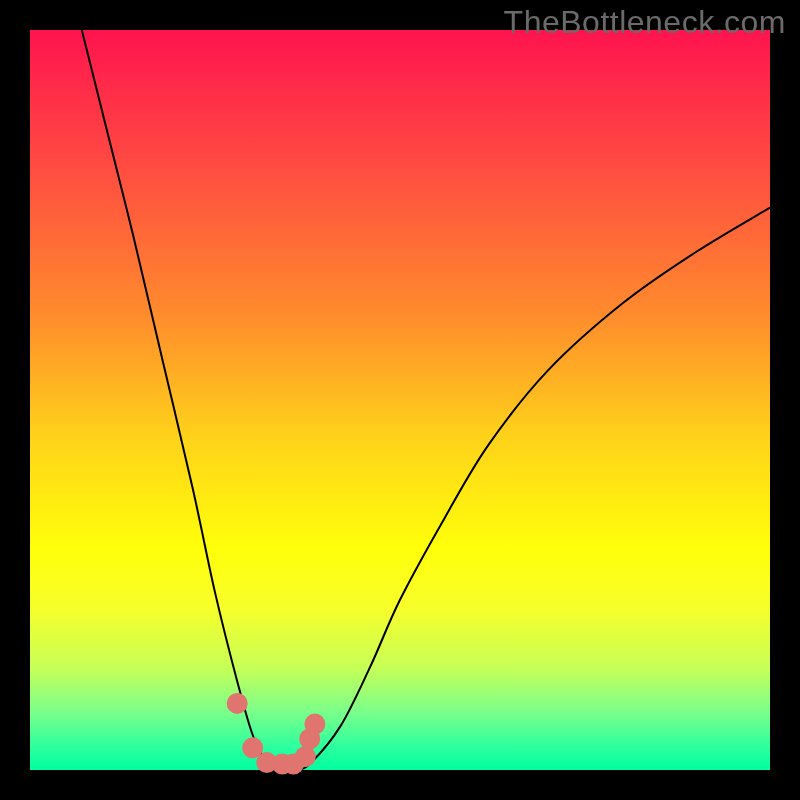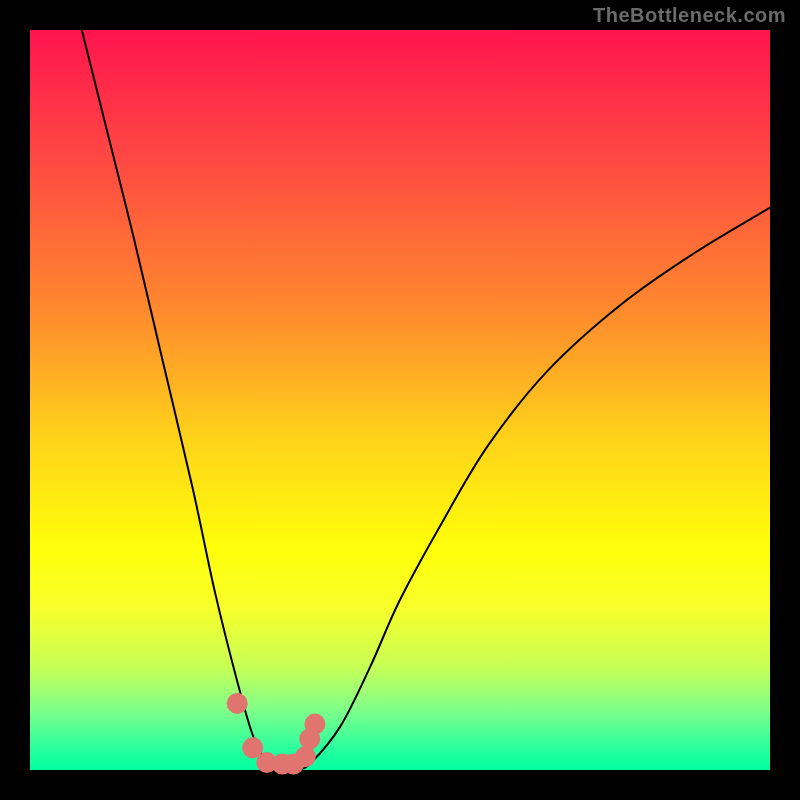--- a/index.html
+++ b/index.html
@@ -36,22 +36,22 @@
       #7dff8a 92%,
       #2bff9e 97%,
       #00ffa0 100%
     );
   }
   .watermark {
     position: absolute;
     top: 4px;
     right: 14px;
     font-family: Arial, Helvetica, sans-serif;
-    font-size: 20px;
-    font-weight: 700;
+    font-size: 32px;
+    font-weight: 400;
     color: #6a6a6a;
     letter-spacing: 0.5px;
     z-index: 20;
   }
   svg.curve {
     position: absolute;
     left: 0;
     top: 0;
     width: 740px;
     height: 740px;

